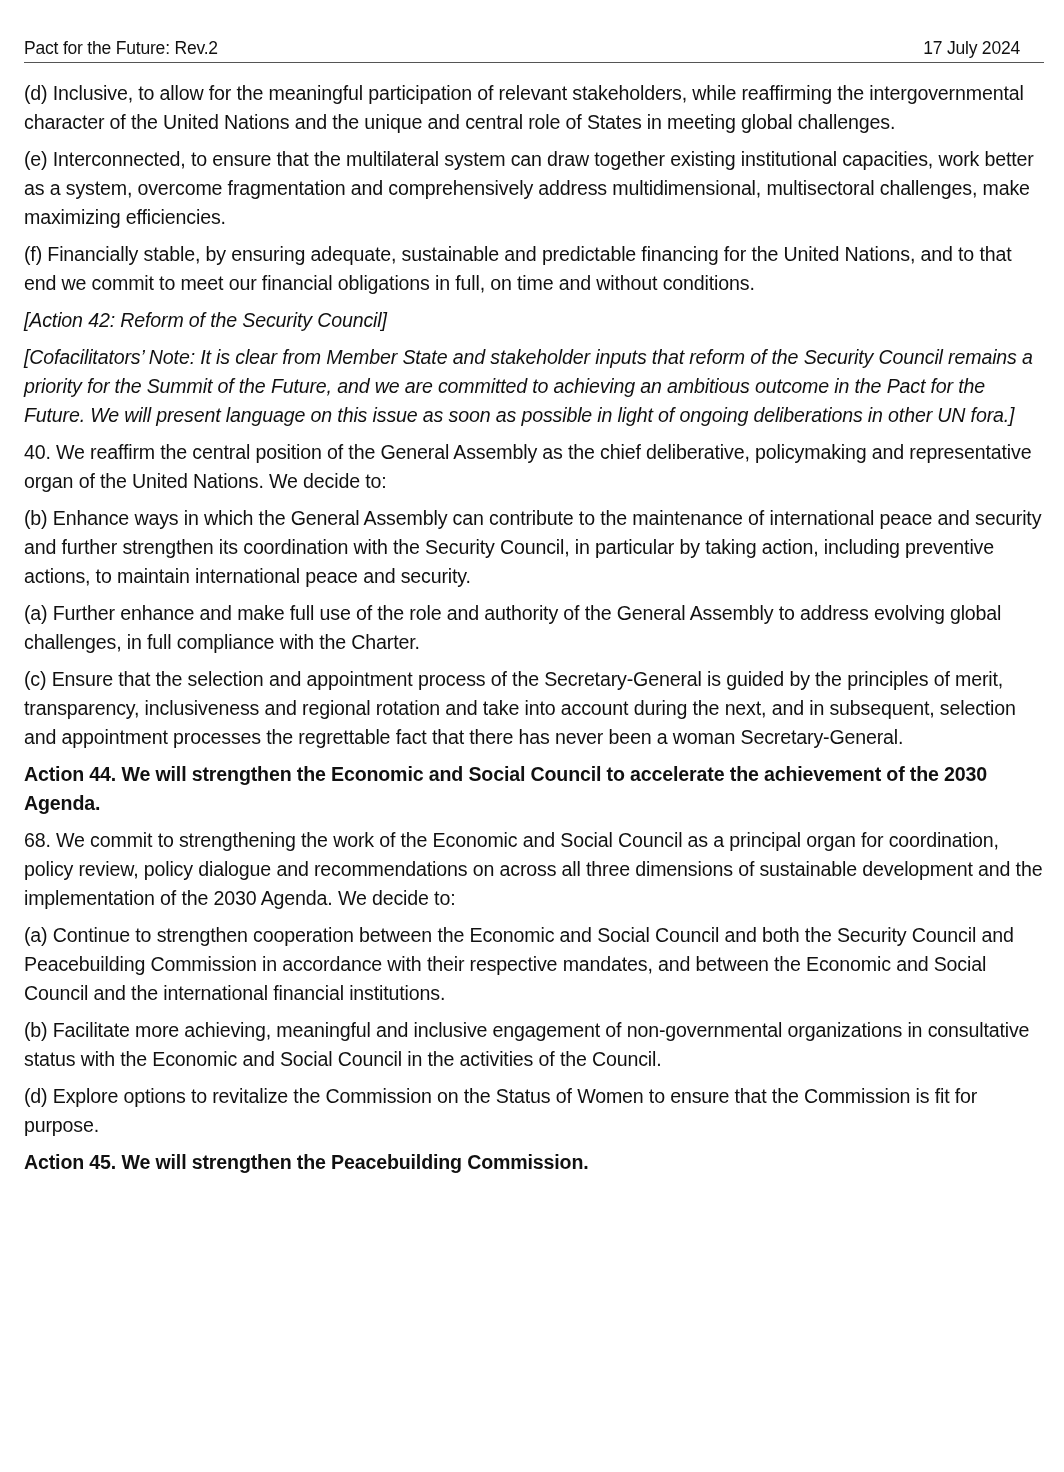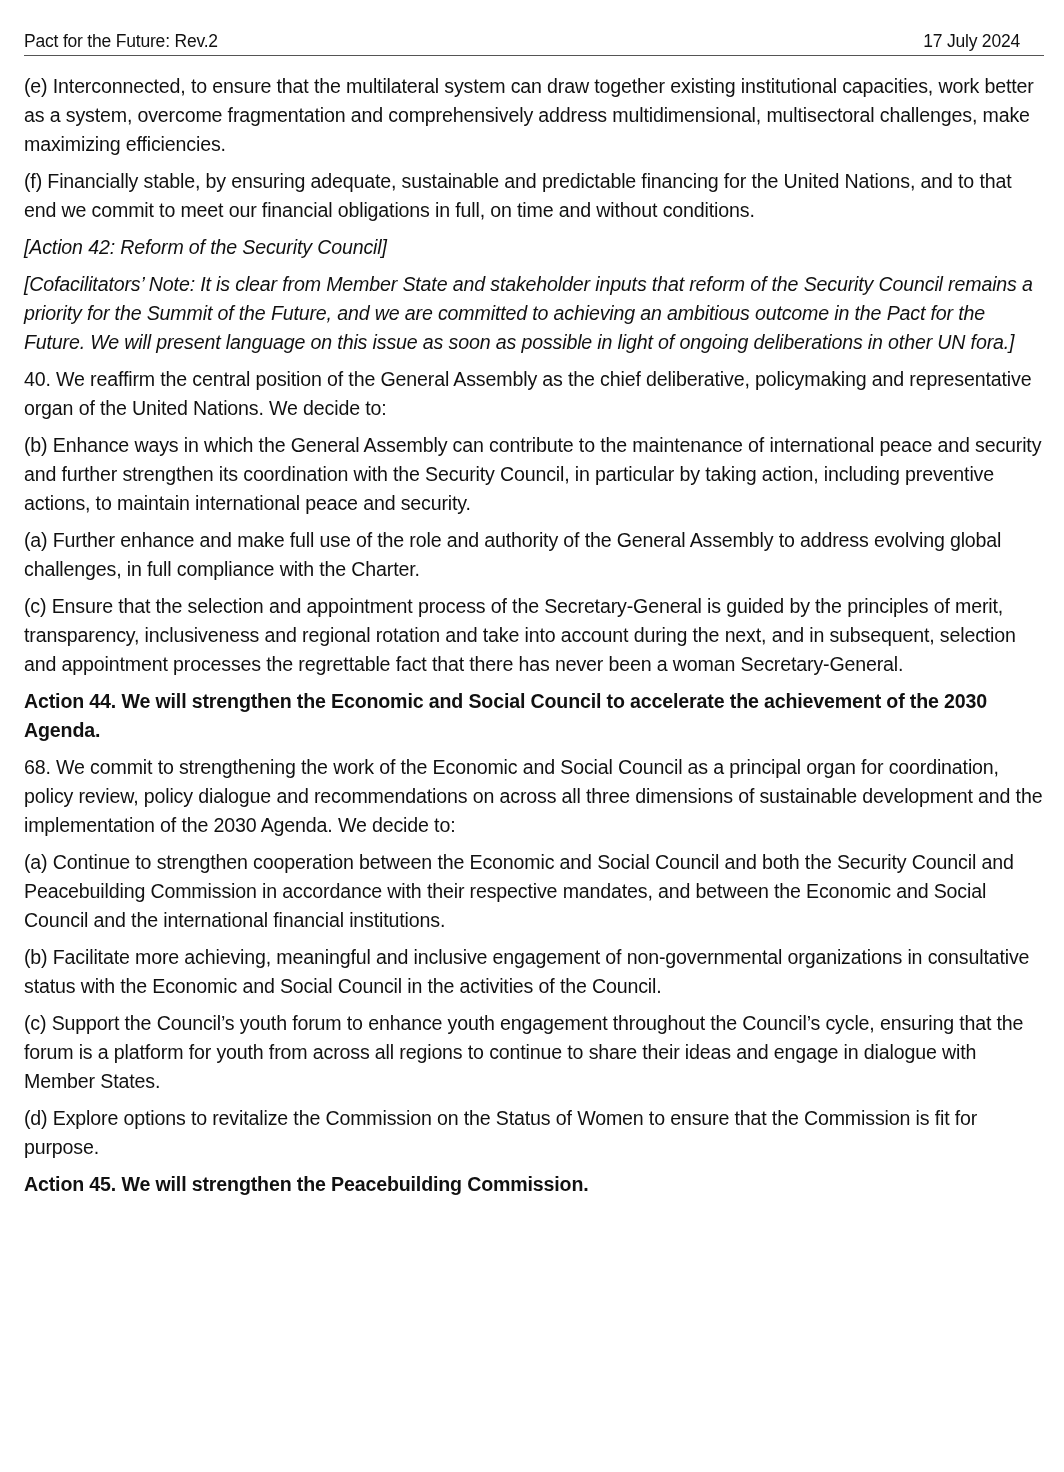--- a/index.html
+++ b/index.html
@@ -1,21 +1,21 @@
 <!DOCTYPE html>
 <html><head>
 <meta charset="utf-8">
 <style>
   html, body { margin: 0; padding: 0; background: #ffffff; }
   body {
     width: 1064px; height: 1472px; overflow: hidden;
     font-family: "Liberation Sans", sans-serif;
     color: #111111;
   }
-  .page { position: relative; padding: 4px 20px 0 24px; }
+  .page { position: relative; padding: 11px 20px 0 24px; }
   .header {
     display: flex; justify-content: space-between; align-items: flex-end;
     padding-top: 27px; padding-bottom: 3px;
     border-bottom: 1.5px solid #555555;
     font-size: 17.5px; letter-spacing: -0.2px;
     margin-right: 0;
   }
   .header .date { padding-right: 24px; }
   .content { padding-top: 16px; }
   p {
@@ -28,29 +28,29 @@
 </style>
 </head>
 <body>
 
 <div class="page">
   <div class="header">
     <span>Pact for the Future: Rev.2</span>
     <span class="date">17 July 2024</span>
   </div>
   <div class="content">
+    <p>(d) Inclusive, to allow for the meaningful participation of relevant stakeholders, while reaffirming the intergovernmental character of the United Nations and the unique and central role of States in meeting global challenges.</p>
     <p>(e) Interconnected, to ensure that the multilateral system can draw together existing institutional capacities, work better as a system, overcome fragmentation and comprehensively address multidimensional, multisectoral challenges, make maximizing efficiencies.</p>
     <p>(f) Financially stable, by ensuring adequate, sustainable and predictable financing for the United Nations, and to that end we commit to meet our financial obligations in full, on time and without conditions.</p>
     <p class="italic">[Action 42: Reform of the Security Council]</p>
     <p class="italic">[Cofacilitators’ Note: It is clear from Member State and stakeholder inputs that reform of the Security Council remains a priority for the Summit of the Future, and we are committed to achieving an ambitious outcome in the Pact for the Future. We will present language on this issue as soon as possible in light of ongoing deliberations in other UN fora.]</p>
     <p>40. We reaffirm the central position of the General Assembly as the chief deliberative, policymaking and representative organ of the United Nations.  We decide to:</p>
     <p>(b) Enhance ways in which the General Assembly can contribute to the maintenance of international peace and security and further strengthen its coordination with the Security Council, in particular by taking action, including preventive actions, to maintain international peace and security.</p>
     <p>(a) Further enhance and make full use of the role and authority of the General Assembly to address evolving global challenges, in full compliance with the Charter.</p>
     <p>(c) Ensure that the selection and appointment process of the Secretary-General is guided by the principles of merit, transparency, inclusiveness and regional rotation and take into account during the next, and in subsequent, selection and appointment processes the regrettable fact that there has never been a woman Secretary-General.</p>
     <p class="bold">Action 44. We will strengthen the Economic and Social Council to accelerate the achievement of the 2030 Agenda.</p>
     <p>68. We commit to strengthening the work of the Economic and Social Council as a principal organ for coordination, policy review, policy dialogue and recommendations on across all three dimensions of sustainable development and the implementation of the 2030 Agenda. We decide to:</p>
     <p>(a) Continue to strengthen cooperation between the Economic and Social Council and both the Security Council and Peacebuilding Commission in accordance with their respective mandates, and between the Economic and Social Council and the international financial institutions.</p>
     <p>(b) Facilitate more achieving, meaningful and inclusive engagement of non-governmental organizations in consultative status with the Economic and Social Council in the activities of the Council.</p>
-    <p>(c) Support the Council’s youth forum to enhance youth engagement throughout the Council’s cycle, ensuring that the forum is a platform for youth from across all regions to continue to share their ideas and engage in dialogue with Member States.</p>
     <p>(d) Explore options to revitalize the Commission on the Status of Women to ensure that the Commission is fit for purpose.</p>
     <p class="bold">Action 45. We will strengthen the Peacebuilding Commission.</p>
   </div>
 </div>
 
 </body></html>

